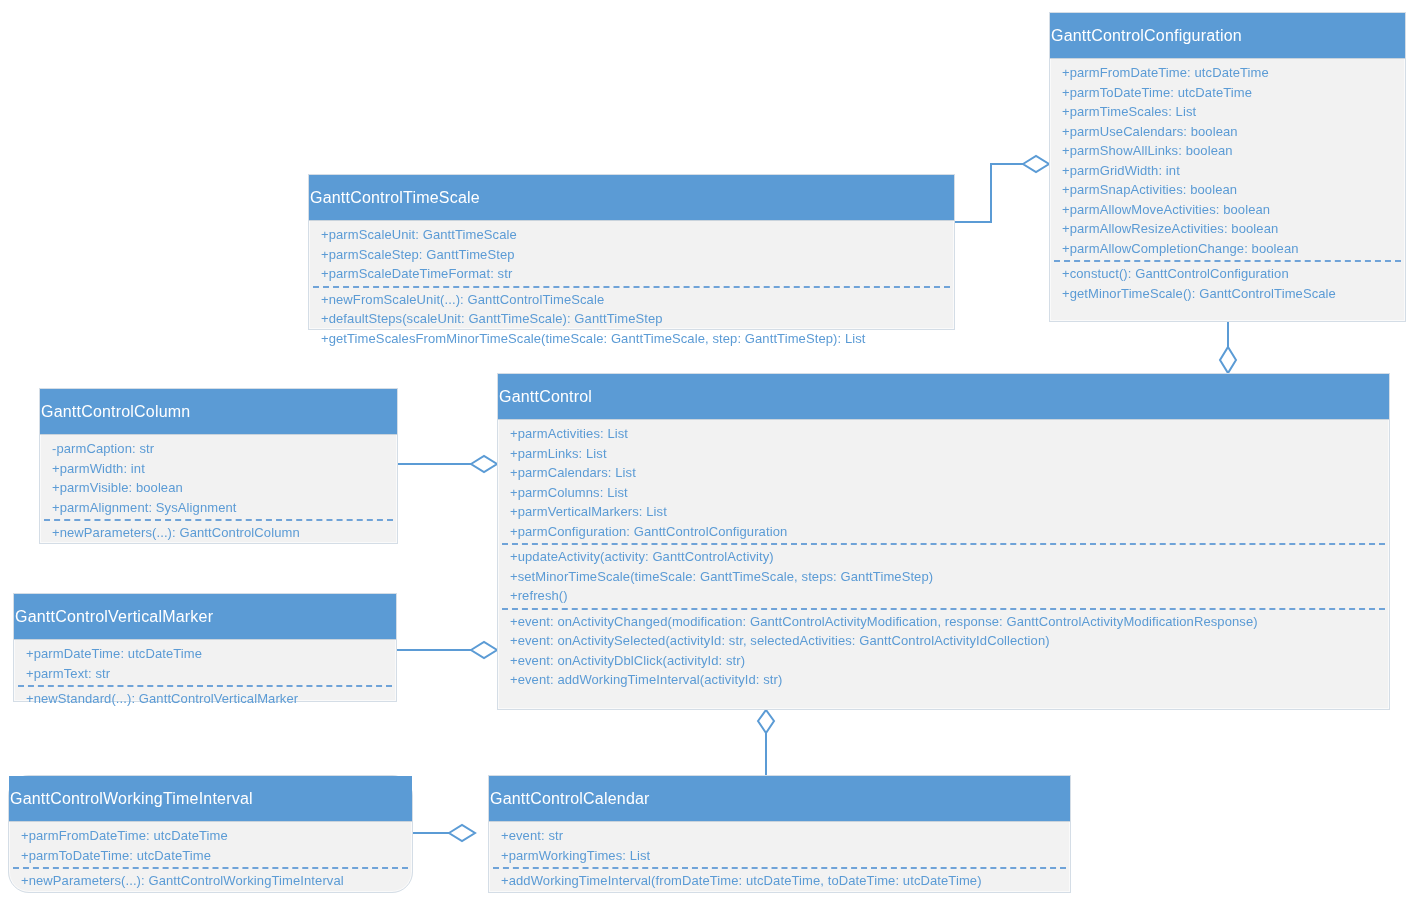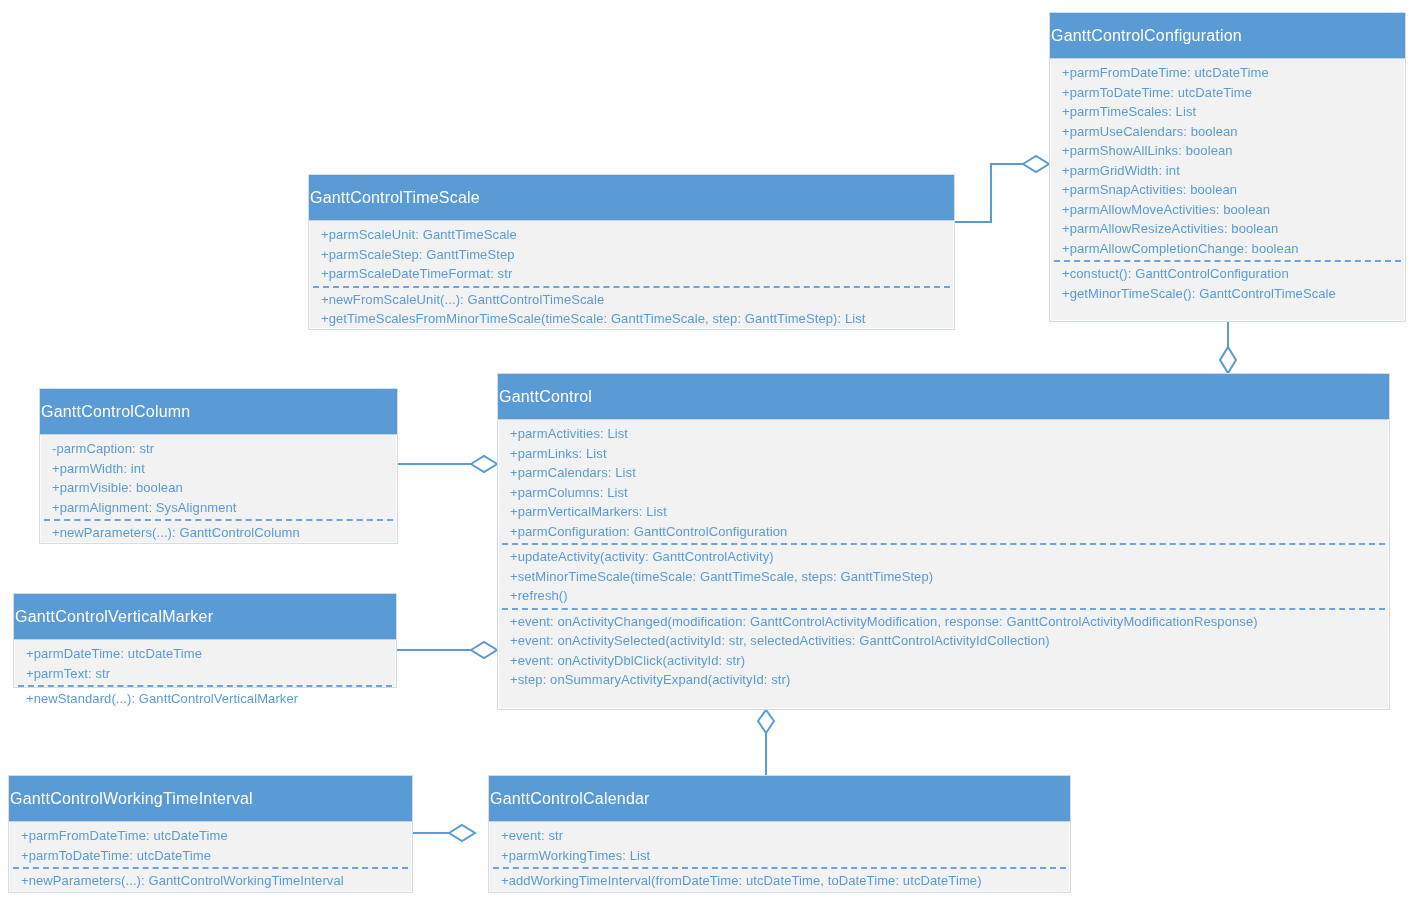--- a/index.html
+++ b/index.html
@@ -60,22 +60,22 @@
   .separator{
     height:0;
     border-top:2px dashed #6fa3d8;
     margin:2px 0 2px -8px;
   }
   
   #box-configuration{left:1049px;top:12px;width:357px;height:310px;}
   #box-timescale{left:308px;top:150px;width:647px;height:156px;margin-top:24px;}
   #box-column{left:39px;top:388px;width:359px;height:156px;}
   #box-ganttcontrol{left:497px;top:373px;width:893px;height:337px;}
-  #box-verticalmarker{left:13px;top:593px;width:384px;height:95px;}
-  #box-workingtimeinterval{left:8px;top:775px;width:405px;height:118px;}
+  #box-verticalmarker{left:13px;top:593px;width:384px;height:109px;}
+  #box-workingtimeinterval{left:8px;top:775px;width:405px;height:118px;border-radius:21px;}
   #box-calendar{left:473px;top:775px;width:583px;height:118px;margin-left:15px;}
 </style>
 </head>
 <body>
 
 <div class="canvas">
 
   <svg class="connector-layer" viewBox="0 0 1410 907">
     <g>
       <path d="M955 222 L991 222 L991 164 L1023 164"></path>
@@ -123,20 +123,21 @@
   </div>
 
   <div class="uml-class" id="box-timescale">
     <div class="uml-header">GanttControlTimeScale</div>
     <div class="uml-body">
         <div class="member">+parmScaleUnit: GanttTimeScale</div>
         <div class="member">+parmScaleStep: GanttTimeStep</div>
         <div class="member">+parmScaleDateTimeFormat: str</div>
         <div class="separator"></div>
         <div class="member">+newFromScaleUnit(...): GanttControlTimeScale</div>
+        <div class="member">+defaultSteps(scaleUnit: GanttTimeScale): GanttTimeStep</div>
         <div class="member">+getTimeScalesFromMinorTimeScale(timeScale: GanttTimeScale, step: GanttTimeStep): List</div>
       </div>
   </div>
 
   <div class="uml-class" id="box-column">
     <div class="uml-header">GanttControlColumn</div>
     <div class="uml-body">
         <div class="member">-parmCaption: str</div>
         <div class="member">+parmWidth: int</div>
         <div class="member">+parmVisible: boolean</div>
@@ -156,21 +157,21 @@
         <div class="member">+parmVerticalMarkers: List</div>
         <div class="member">+parmConfiguration: GanttControlConfiguration</div>
         <div class="separator"></div>
         <div class="member">+updateActivity(activity: GanttControlActivity)</div>
         <div class="member">+setMinorTimeScale(timeScale: GanttTimeScale, steps: GanttTimeStep)</div>
         <div class="member">+refresh()</div>
         <div class="separator"></div>
         <div class="member">+event: onActivityChanged(modification: GanttControlActivityModification, response: GanttControlActivityModificationResponse)</div>
         <div class="member">+event: onActivitySelected(activityId: str, selectedActivities: GanttControlActivityIdCollection)</div>
         <div class="member">+event: onActivityDblClick(activityId: str)</div>
-        <div class="member">+step: onSummaryActivityExpand(activityId: str)</div>
+        <div class="member">+event: addWorkingTimeInterval(activityId: str)</div>
       </div>
   </div>
 
   <div class="uml-class" id="box-verticalmarker">
     <div class="uml-header">GanttControlVerticalMarker</div>
     <div class="uml-body">
         <div class="member">+parmDateTime: utcDateTime</div>
         <div class="member">+parmText: str</div>
         <div class="separator"></div>
         <div class="member">+newStandard(...): GanttControlVerticalMarker</div>

